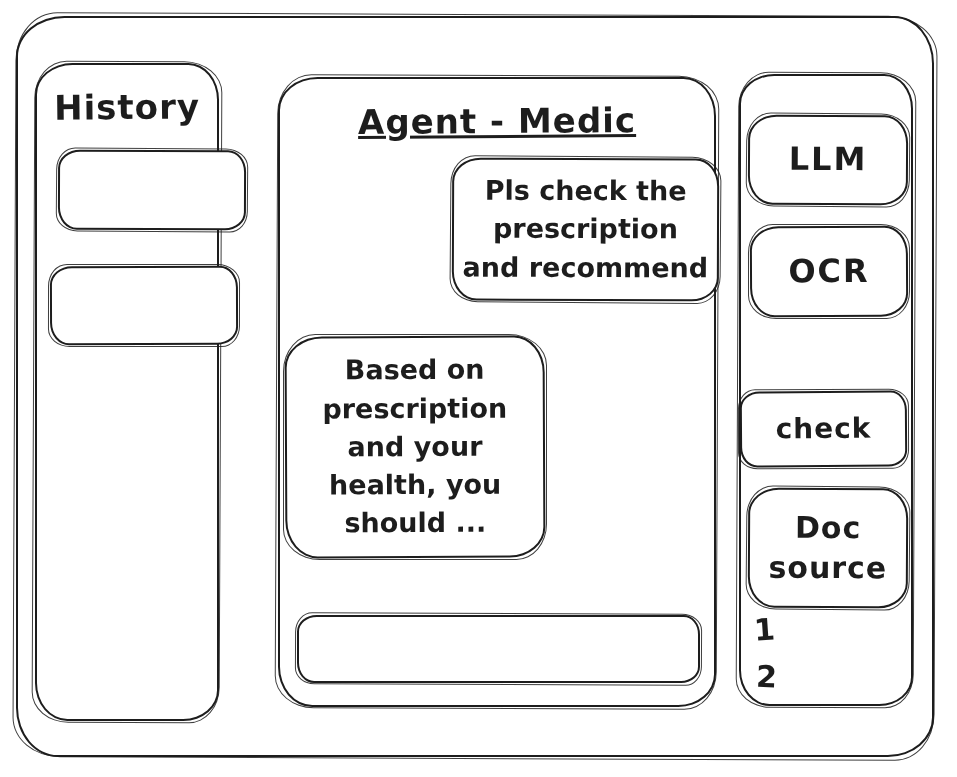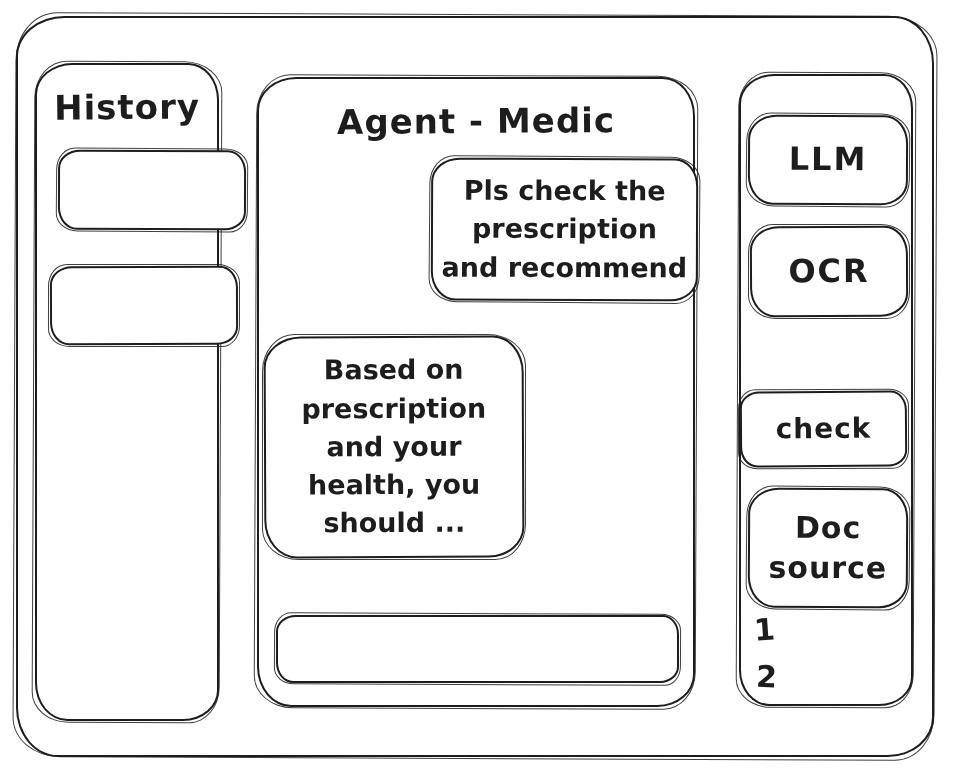--- a/index.html
+++ b/index.html
@@ -55,21 +55,21 @@
     text-align: center;
     font-size: 34px;
     font-weight: 700;
     letter-spacing: 1px;
     transform: rotate(-0.6deg);
   }
   .hist-item-1 { --r: 20px; left: 21px; top: 85px;  width: 188px; height: 80px; transform: rotate(0.2deg); }
   .hist-item-2 { --r: 20px; left: 13px; top: 201px; width: 188px; height: 79px; transform: rotate(-0.2deg); }
 
   
-  .main { --r: 36px; left: 239px; top: 59px; width: 438px; height: 630px; }
+  .main { --r: 36px; left: 260px; top: 59px; width: 438px; height: 630px; text-decoration: underline; }
   .main .panel-title { transform: rotate(-0.4deg); }
   .bubble {
     display: flex;
     align-items: center;
     justify-content: center;
     text-align: center;
     font-size: 27px;
     font-weight: 600;
     line-height: 1.42;
   }

